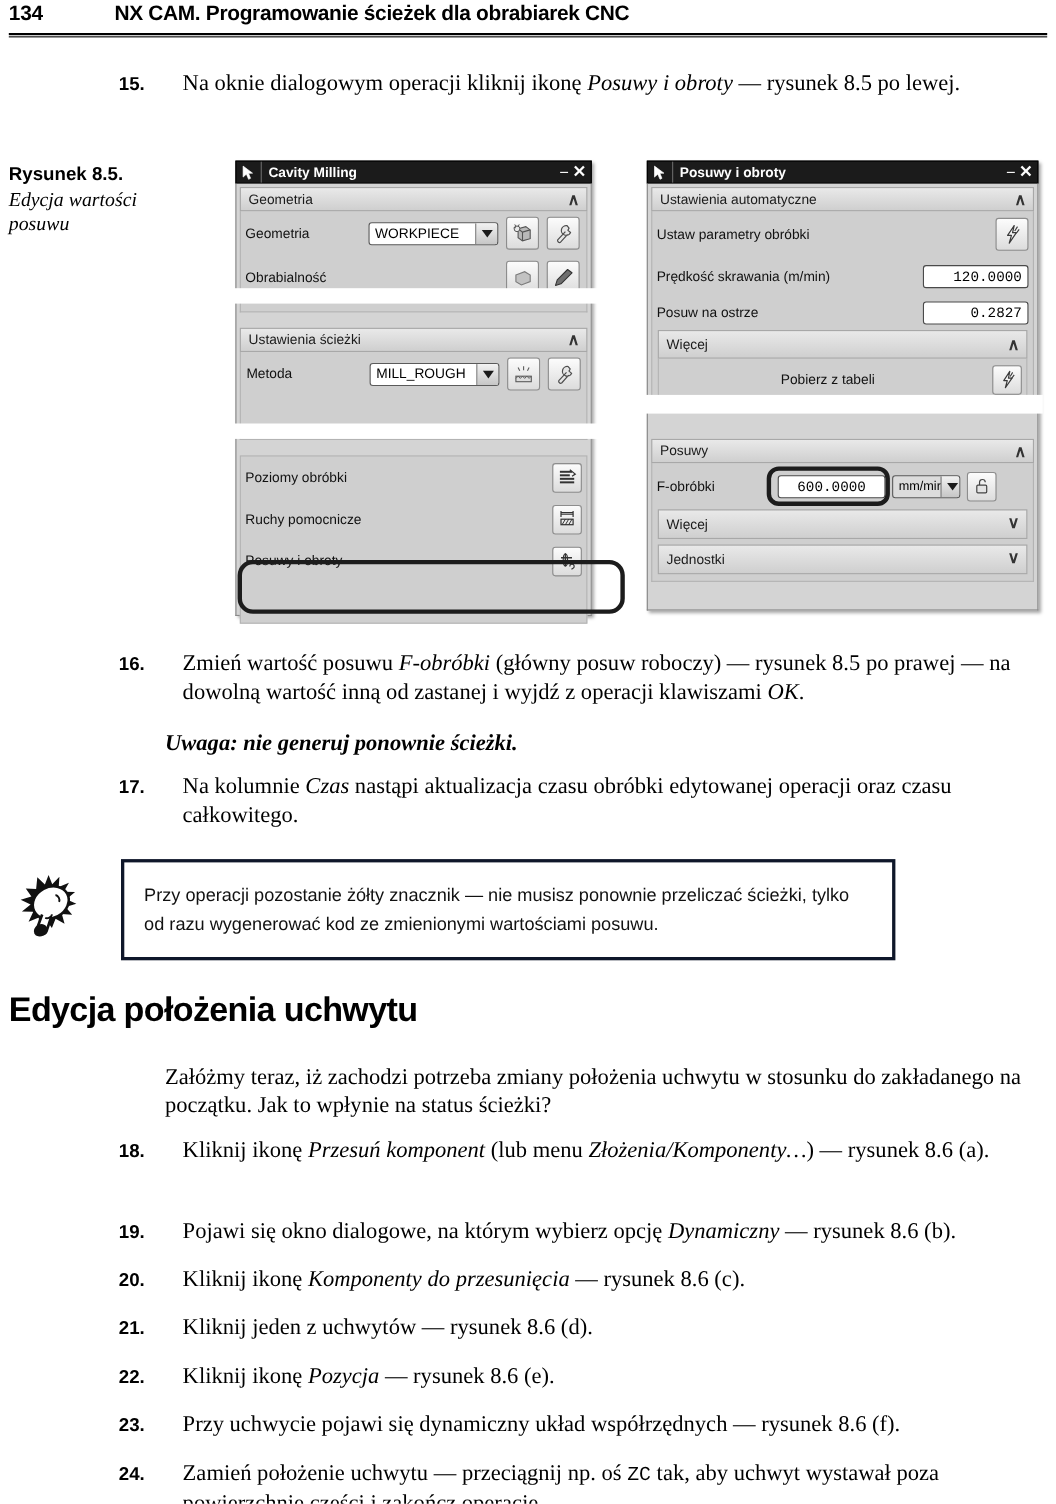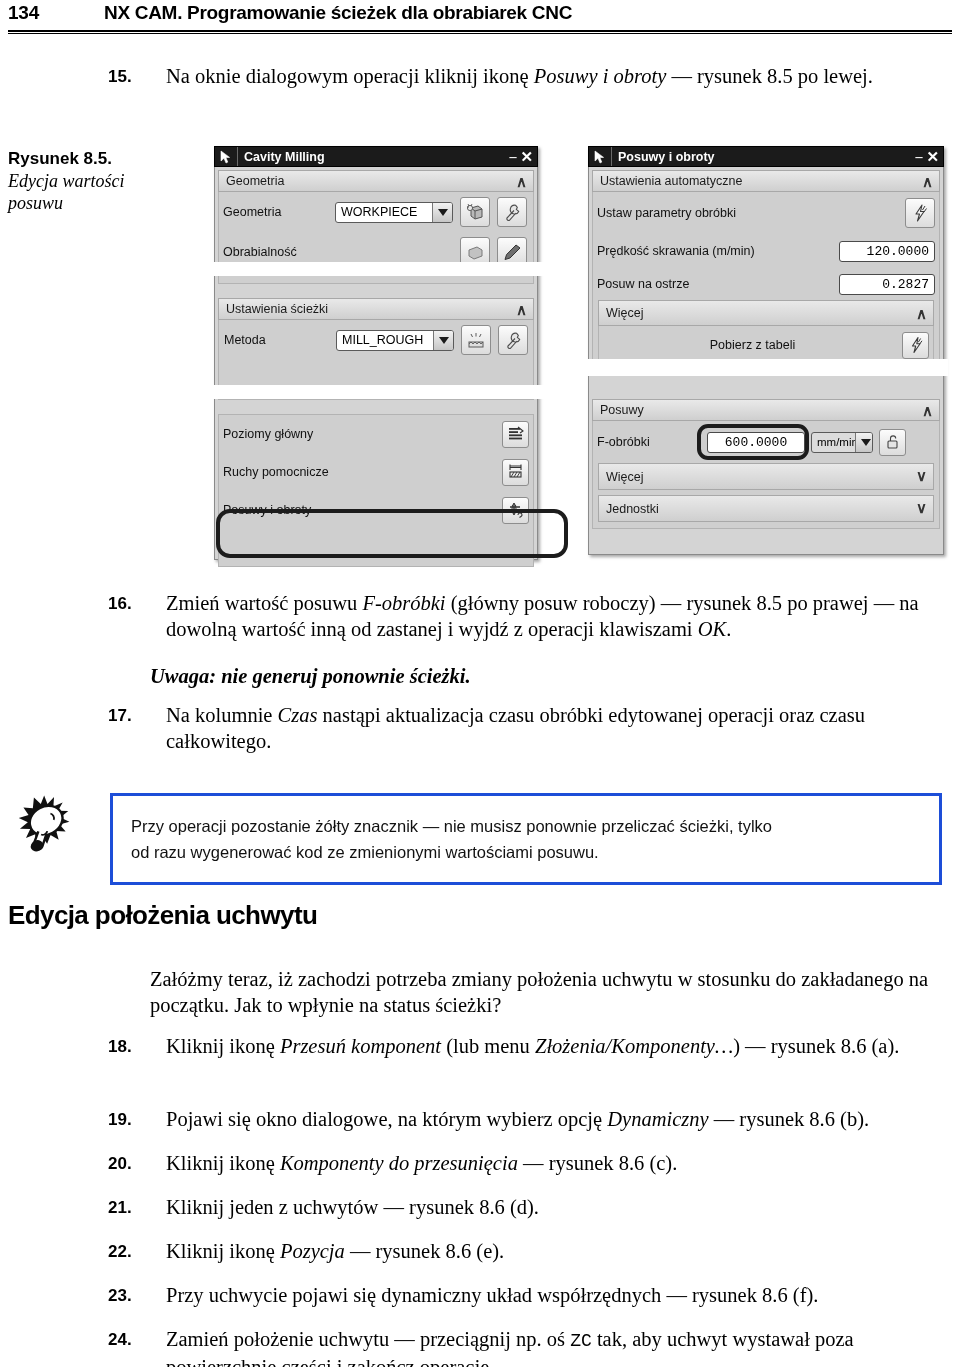--- a/index.html
+++ b/index.html
@@ -138,35 +138,35 @@
   }
   .iconbtn.sm{width:27px;height:27px;}
   .highlight-ring{
     position:absolute;border:4px solid #1c1c1c;border-radius:14px;
     box-sizing:border-box;pointer-events:none;
   }
   .white-cut{position:absolute;background:#fff;}
 
   
   .tipbox{
-    position:absolute;left:110px;top:781px;width:832px;height:92px;
-    border:3px solid #1d4ed8;background:#fff;box-sizing:border-box;margin-top:12px;
+    position:absolute;left:110px;top:781px;width:704px;height:92px;
+    border:3px solid #0f172a;background:#fff;box-sizing:border-box;
   }
   .tipbox .tip-text{
     font-family:"Liberation Sans", sans-serif;
     font-size:16.5px;line-height:26px;color:#111;
     padding:17px 16px 0 18px;display:block;
   }
   .bulb{position:absolute;left:6px;top:786px;width:80px;height:80px;}
 
   
   .h1{
     position:absolute;left:8px;top:900px;
     font-family:"Liberation Sans", sans-serif;
-    font-weight:bold;font-size:26px;letter-spacing:-0.6px;
+    font-weight:bold;font-size:31px;letter-spacing:-0.6px;
   }
   .para{
     position:absolute;font-size:20.5px;line-height:26px;
   }
 </style>
 </head>
 <body>
 
 <div class="page-header">
   <span class="hdr-num">134</span>
@@ -277,21 +277,21 @@
               <path d="M13.5,3.2 a4.4,4.4 0 1 0 3.2,6.2 l-2.4,-2.0 1.0,-2.0 z M12,8.5 L5,16 a1.8,1.8 0 0 0 2.6,2.2 L14,11" fill="#e6e6e6" stroke="#4d4d4d" stroke-width="1.1" stroke-linejoin="round"></path>
             </svg>
           </div>
         </div>
       </div>
 
       <div class="white-cut" style="left:-4px;top:239px;width:364px;height:14px;"></div>
 
       <div class="grp-inner" style="margin-top:14px;height:153px;border-top:1px solid #b3b3b3;">
         <div class="row" style="height:38px;">
-          <span class="lbl" style="flex:1;">Poziomy główny</span>
+          <span class="lbl" style="flex:1;">Poziomy obróbki</span>
           <div class="iconbtn sm">
             <svg width="18" height="18" viewBox="0 0 18 18">
               <rect x="2" y="3" width="11" height="1.8" fill="#333"></rect>
                 <rect x="2" y="6.2" width="9" height="1.8" fill="#333"></rect>
               <rect x="2" y="9.4" width="13" height="1.8" fill="#333"></rect>
                 <rect x="2" y="12.6" width="13" height="1.8" fill="#333"></rect>
               <path d="M11,2 L16,6 L13,8" fill="none" stroke="#333" stroke-width="1.1"></path>
             </svg>
           </div>
         </div>

